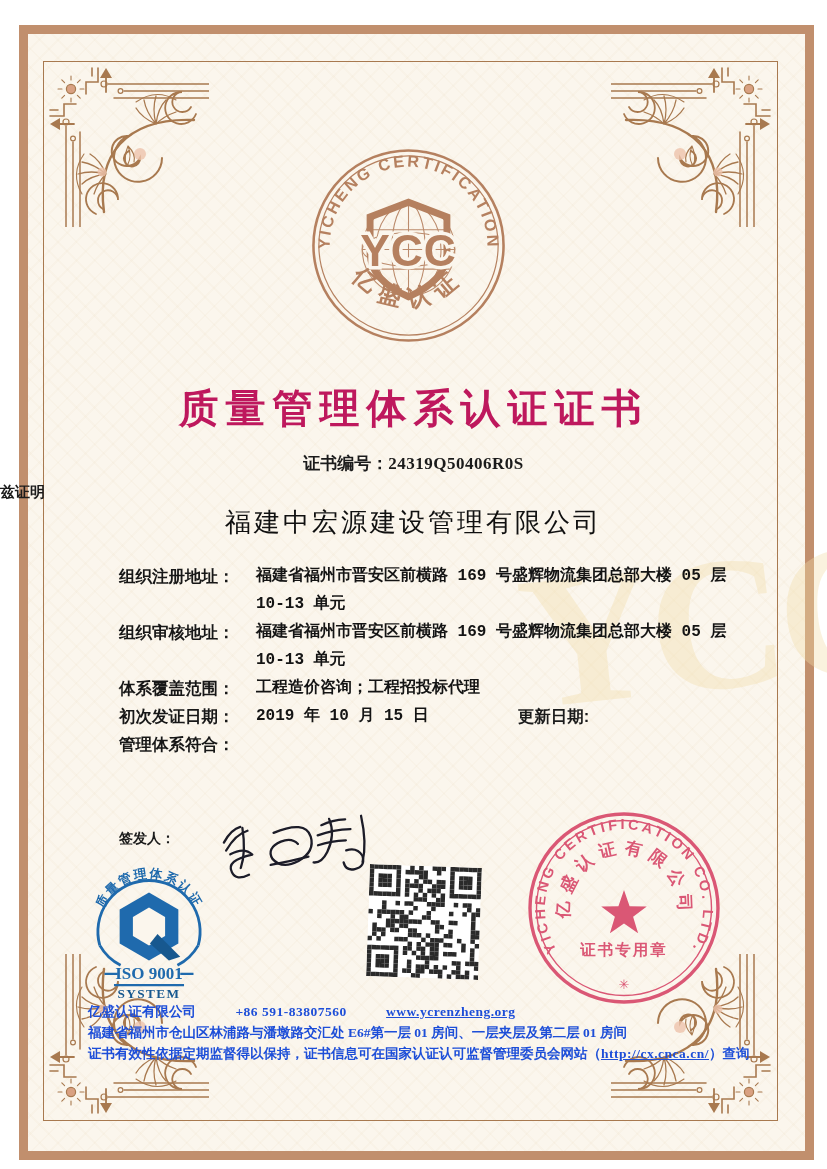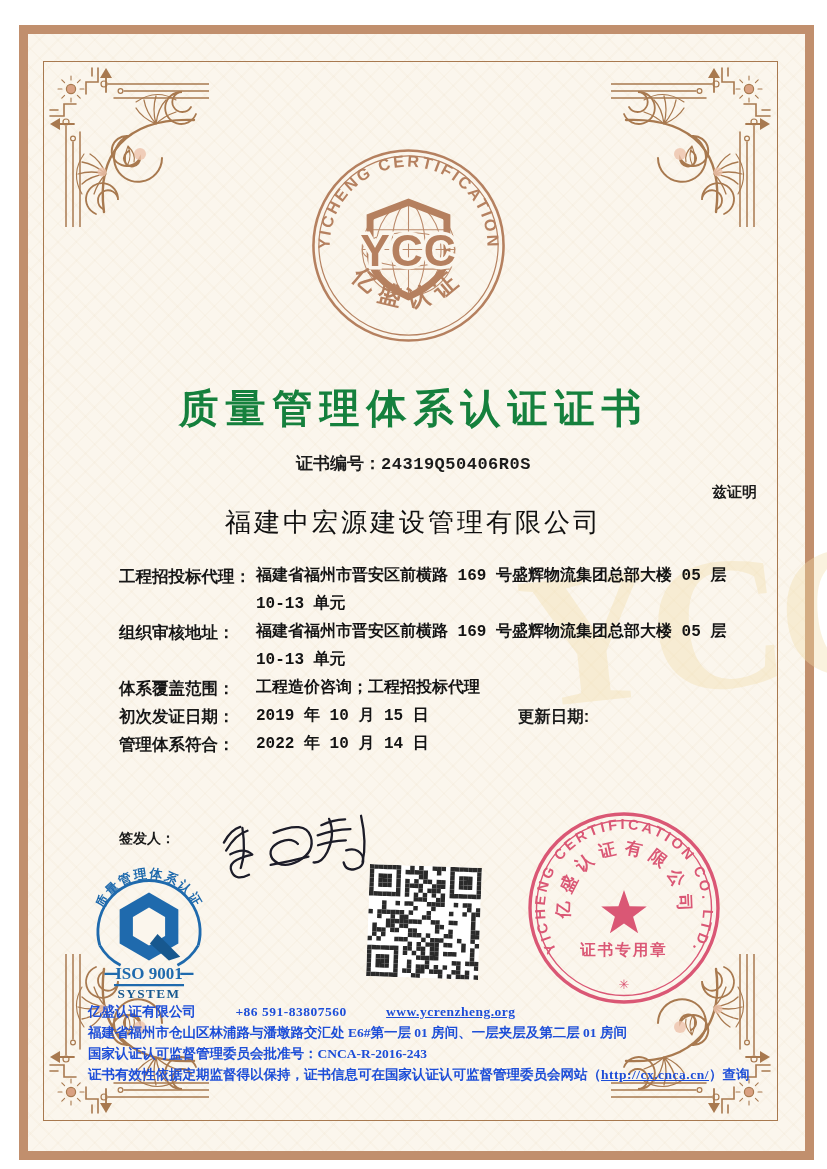--- a/index.html
+++ b/index.html
@@ -18,24 +18,24 @@
   .corner{position:absolute;width:165px;height:165px;z-index:2;}
   .corner svg{width:100%;height:100%;}
   .c-tl{left:44px;top:62px;}
   .c-tr{left:611px;top:62px;transform:scaleX(-1);}
   .c-bl{left:44px;top:954px;transform:scaleY(-1);}
   .c-br{left:611px;top:954px;transform:scale(-1,-1);}
   
   .content{position:absolute;inset:0;z-index:3;color:#1b1b1b;}
   .logo{position:absolute;left:310px;top:147px;width:197px;height:197px;}
   .title{position:absolute;left:0;top:381px;width:827px;text-align:center;font-size:40px;
-    font-weight:bold;letter-spacing:7px;color:#15803d;}
+    font-weight:bold;letter-spacing:7px;color:#be185d;}
   .certno{position:absolute;left:0;top:452px;width:827px;text-align:center;font-size:17px;font-weight:bold;}
-  .certno .num{font-family:Liberation Mono, monospace;letter-spacing:.5px;}
-  .certify{position:absolute;left:0;top:483px;width:757px;text-align:right;font-size:15px;font-weight:bold;}
+  .certno .num{font-family:Liberation Serif, serif;letter-spacing:.5px;}
+  .certify{position:absolute;left:0;top:483px;width:757px;text-align:left;font-size:15px;font-weight:bold;}
   .company{position:absolute;left:0;top:505px;width:827px;text-align:center;font-size:26px;
     font-weight:normal;letter-spacing:3px;color:#101010;}
   .fields{position:absolute;left:119px;top:562px;width:612px;}
   .frow{display:flex;align-items:flex-start;line-height:28px;}
   .flabel{flex:0 0 137px;font-size:16.5px;font-weight:bold;color:#171717;white-space:nowrap;}
   .fvalue{flex:1;font-family:Liberation Mono, monospace;font-size:16px;font-weight:bold;color:#141414;
     max-width:480px;}
   .extra-label{font-size:16.5px;font-weight:bold;margin-left:89px;white-space:nowrap;}
   .issuer{position:absolute;left:119px;top:830px;font-size:14px;font-weight:bold;}
   .sig{position:absolute;left:210px;top:806px;width:175px;height:78px;transform:rotate(-2deg);}
@@ -158,39 +158,38 @@
 
   <div class="certno">
     <span>证书编号：</span><span class="num">24319Q50406R0S</span>
   </div>
 
   <div class="certify">兹证明</div>
   <div class="company">福建中宏源建设管理有限公司</div>
 
   <div class="fields">
     <div class="frow">
-      <span class="flabel">工程招投标代理：</span>
+      <span class="flabel">组织注册地址：</span>
       <span class="fvalue">福建省福州市晋安区前横路 169 号盛辉物流集团总部大楼 05 层 10-13 单元</span>
     </div>
     <div class="frow">
       <span class="flabel">组织审核地址：</span>
       <span class="fvalue">福建省福州市晋安区前横路 169 号盛辉物流集团总部大楼 05 层 10-13 单元</span>
     </div>
     <div class="frow">
       <span class="flabel">体系覆盖范围：</span>
       <span class="fvalue">工程造价咨询；工程招投标代理</span>
     </div>
     <div class="frow">
       <span class="flabel">初次发证日期：</span>
       <span class="fvalue" style="flex:0 0 auto;">2019 年 10 月 15 日</span>
       <span class="extra-label">更新日期:</span>
     </div>
     <div class="frow">
       <span class="flabel">管理体系符合：</span>
-      <span class="fvalue">2022 年 10 月 14 日</span>
     </div>
   </div>
 
   <div class="issuer">签发人：</div>
 
   <svg class="sig" viewBox="0 0 175 78">
     <g fill="none" stroke="#1c1c28" stroke-width="2.3" stroke-linecap="round" stroke-linejoin="round">
       <path d="M14,34 q8,-13 17,-15 M16,42 q10,-16 22,-19 M20,46 q14,-7 22,1 q-27,5 -21,17 q4,9 17,3"></path>
       <path d="M33,20 q3,24 -3,40"></path>
       <path d="M64,26 q32,-12 37,5 q4,15 -13,24 q-17,8 -26,-3 q-6,-11 9,-17 q11,-4 17,3"></path>
@@ -542,19 +541,18 @@
     <text x="100" y="181" text-anchor="middle" font-size="13" fill="#d84a6b">✳</text>
   </svg>
 
   <div class="footer">
     <div>
       <span class="seg">亿盛认证有限公司</span>
       <span class="seg mono">+86 591-83807560</span>
       <span class="seg u mono">www.ycrenzheng.org</span>
     </div>
     <div>福建省福州市仓山区林浦路与潘墩路交汇处 E6#第一层 01 房间、一层夹层及第二层 01 房间</div>
-    <div>国家认证认可监督管理委员会批准号：CNCA-R-2016-243</div>
     <div>
       <span>证书有效性依据定期监督得以保持，证书信息可在国家认证认可监督管理委员会网站（</span><span class="u mono">http://cx.cnca.cn/</span><span>）查询</span>
     </div>
   </div>
 
 </div>
 
 </body></html>

